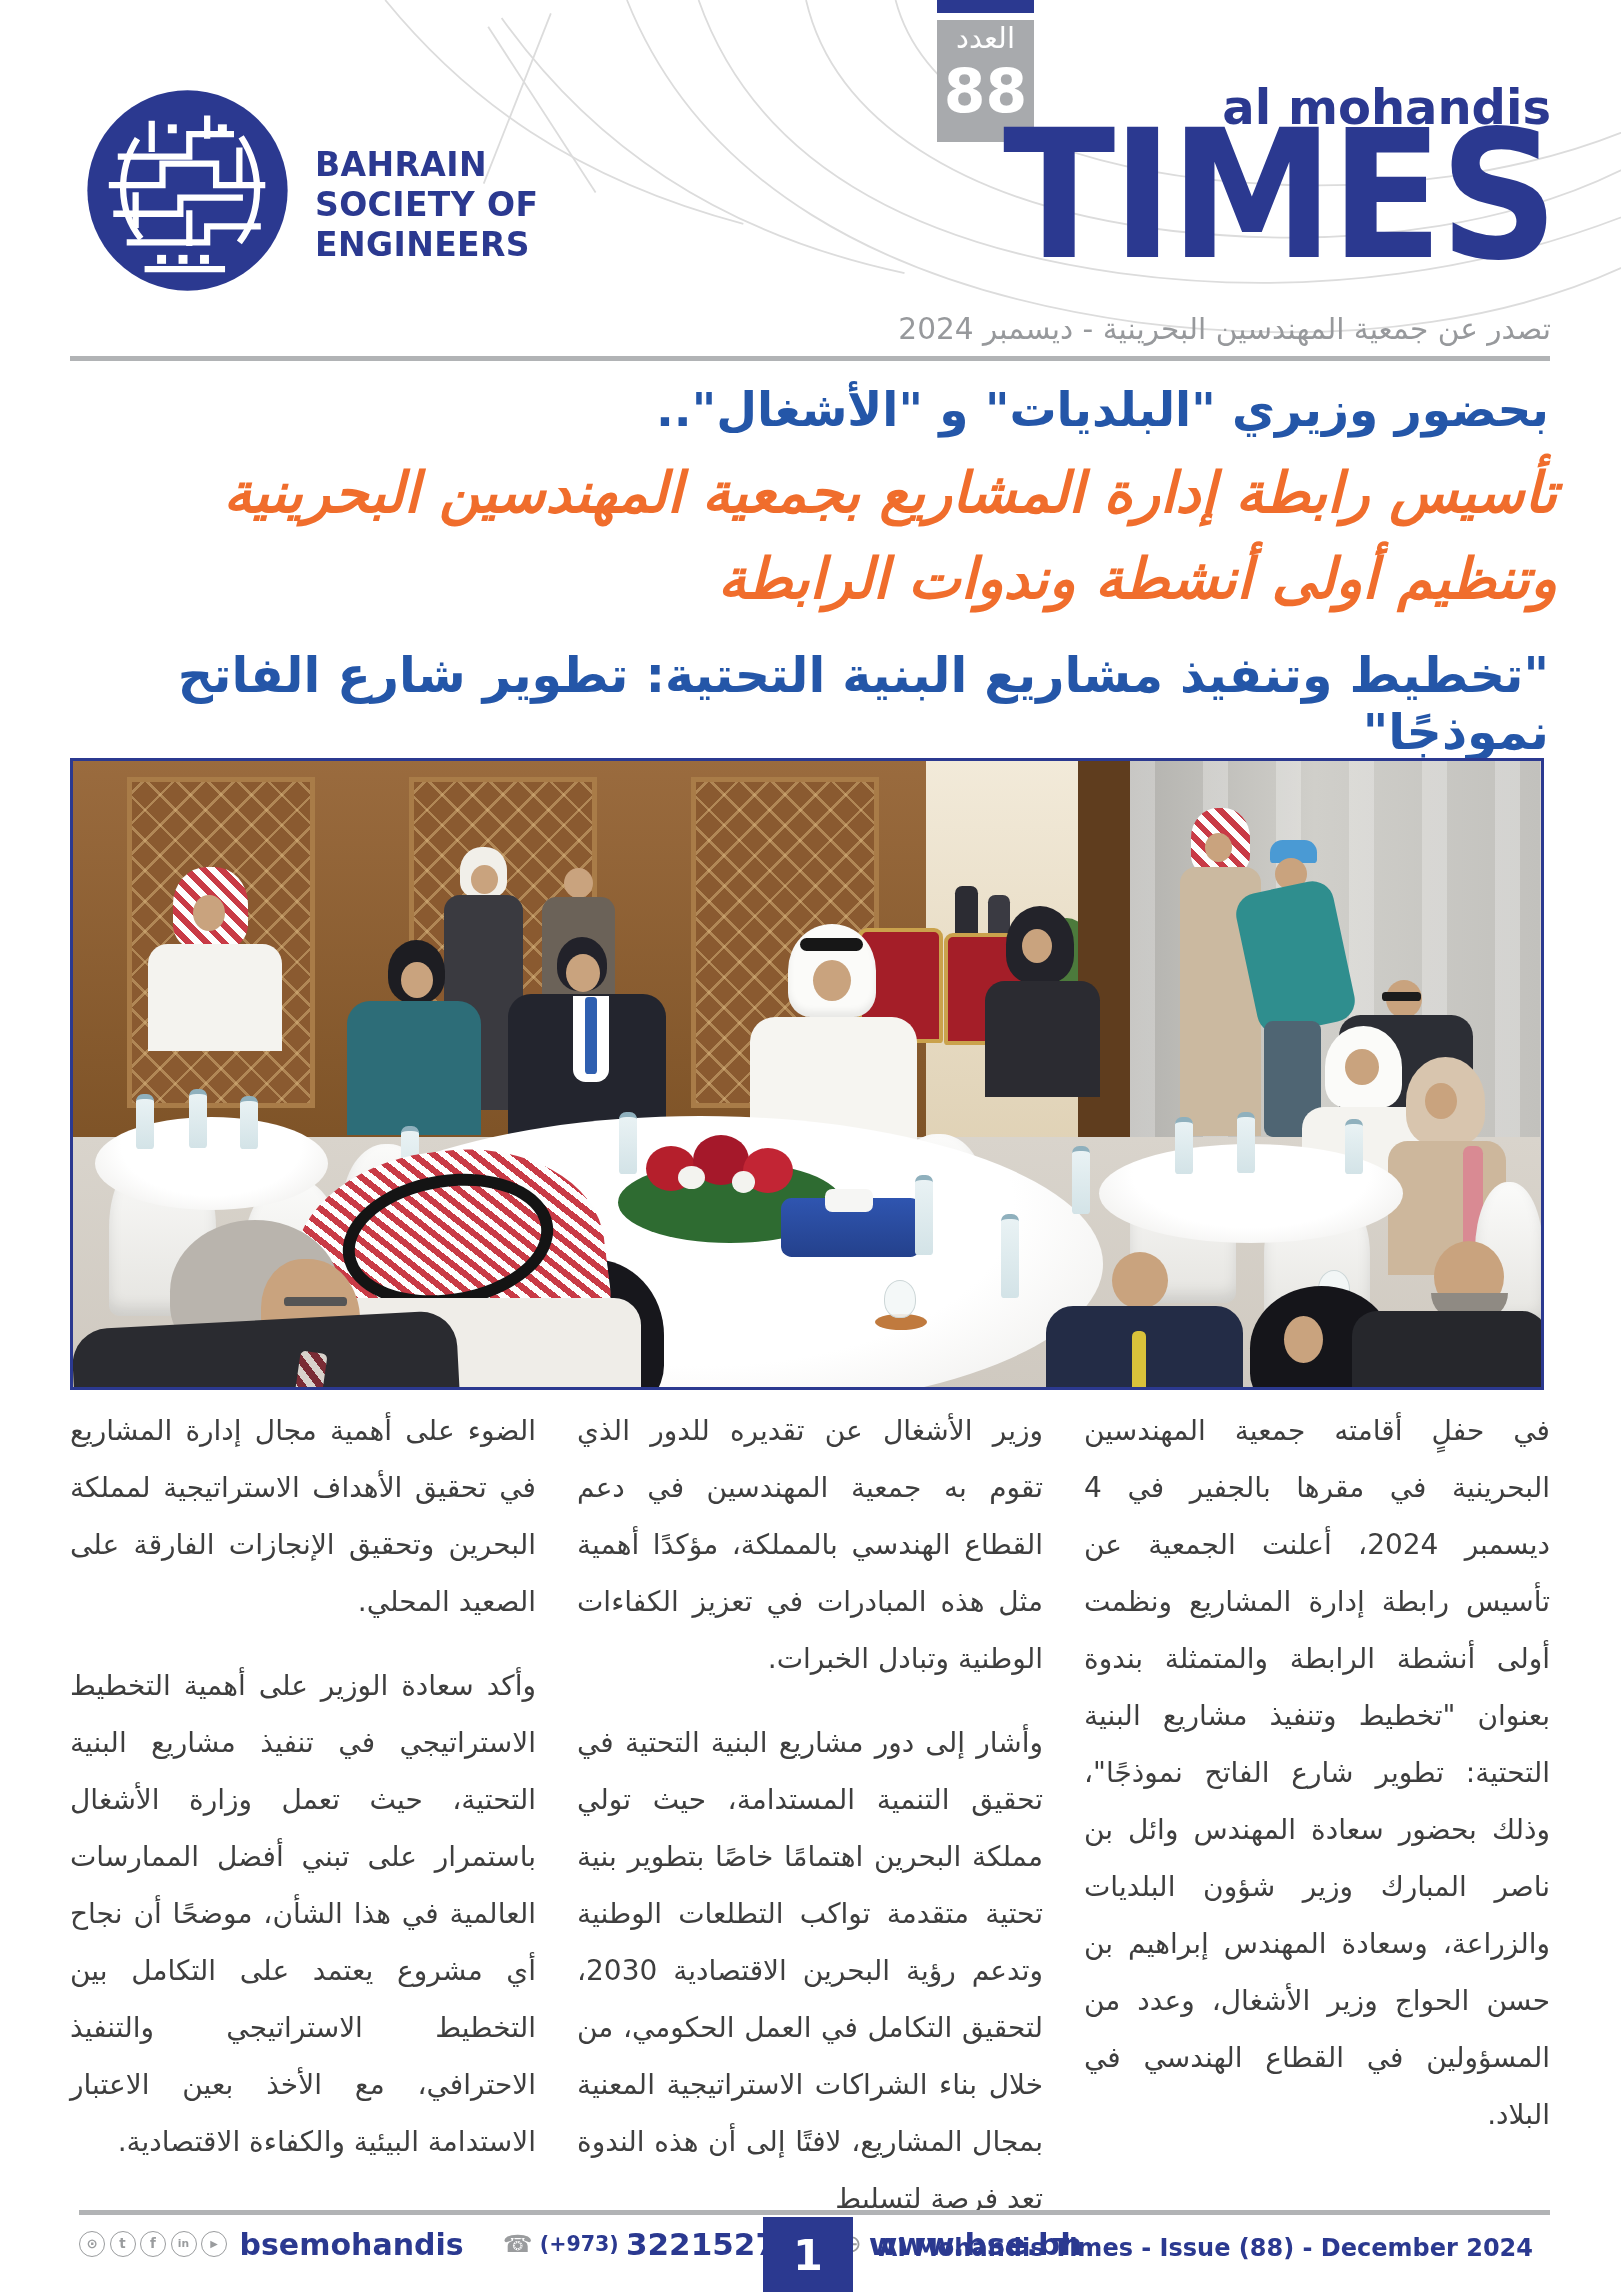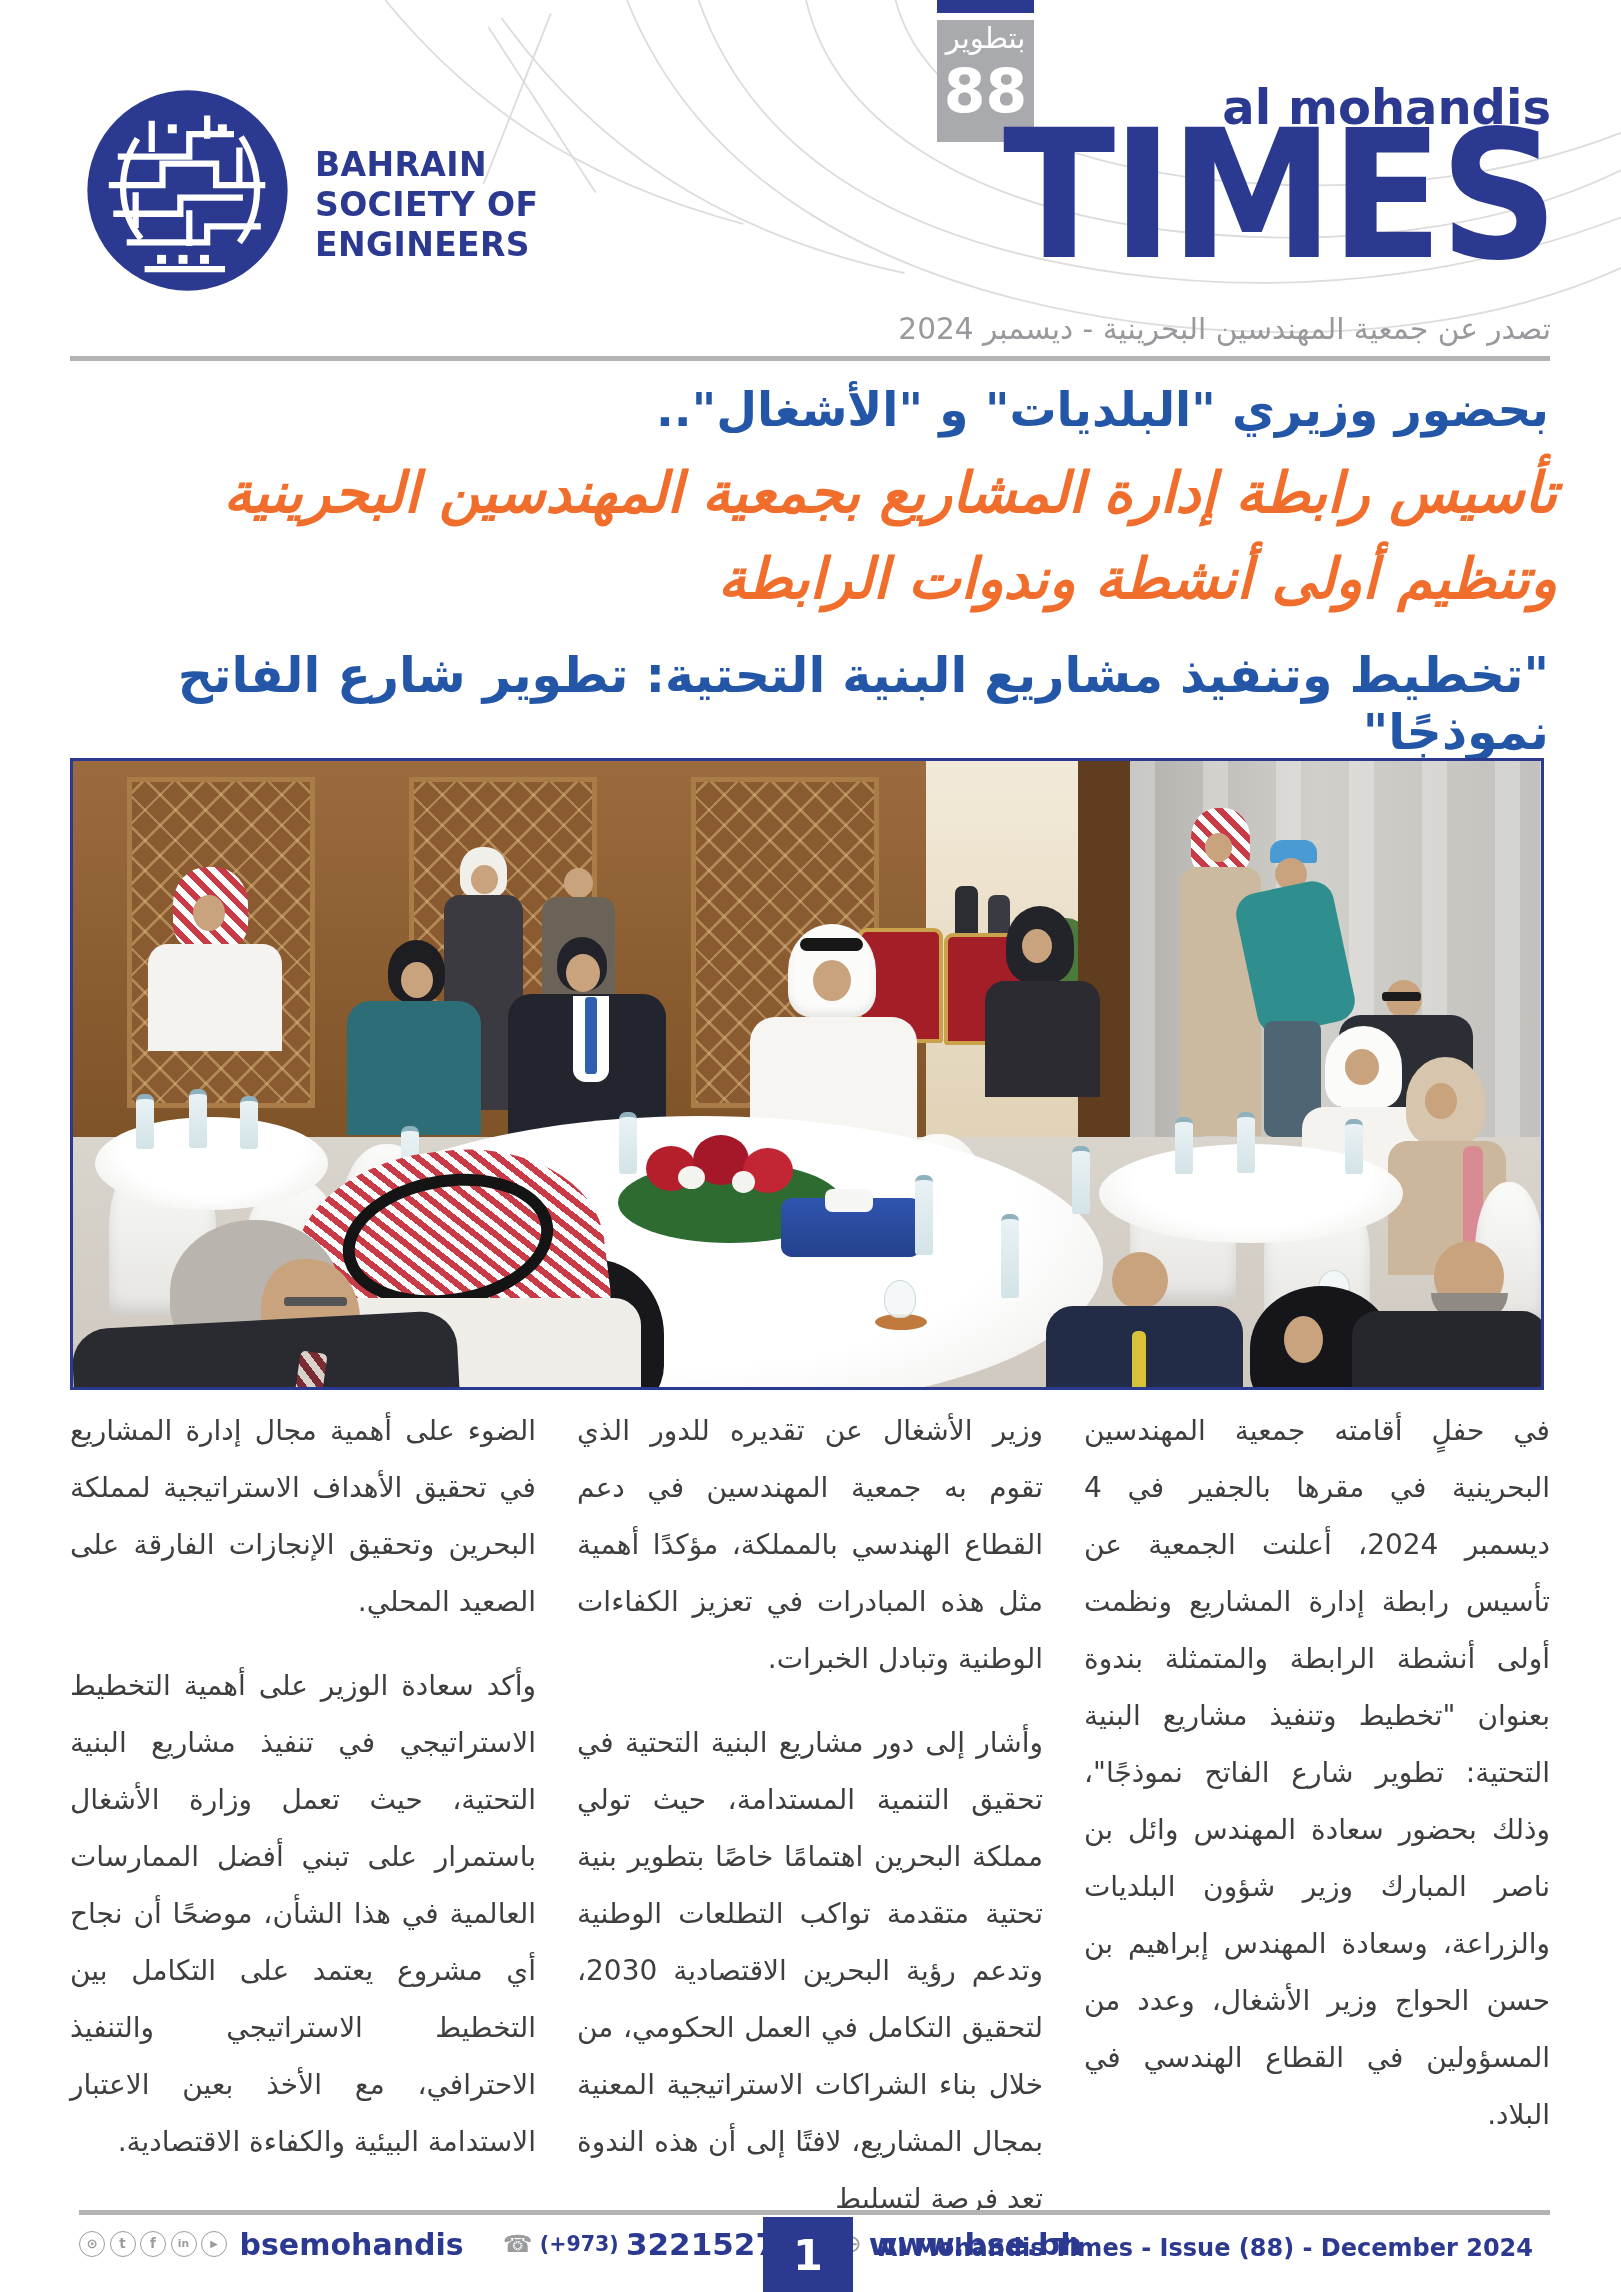--- a/index.html
+++ b/index.html
@@ -98,21 +98,21 @@
 
   <div class="ab org-name" style="left:315px;top:145px;">
     <div>BAHRAIN</div>
     <div>SOCIETY OF</div>
     <div>ENGINEERS</div>
   </div>
 
   <div class="ab" style="left:937px;top:0;width:97px;">
     <div class="badge-bar" style="height:12.5px;"></div>
     <div class="badge-box" style="height:122px;">
-      <div class="badge-label">بتطوير</div>
+      <div class="badge-label">العدد</div>
       <div class="badge-num">88</div>
     </div>
   </div>
 
   <div class="ab almohandis" style="right:70px;top:79px;">al mohandis</div>
   <div class="ab masthead" style="right:66px;top:106px;">TIMES</div>
   <div class="ab tagline" style="right:70px;top:312px;">تصدر عن جمعية المهندسين البحرينية - ديسمبر 2024</div>
 
   <div class="ab rule" style="left:70px;top:356px;width:1480px;height:5.4px;"></div>
 

